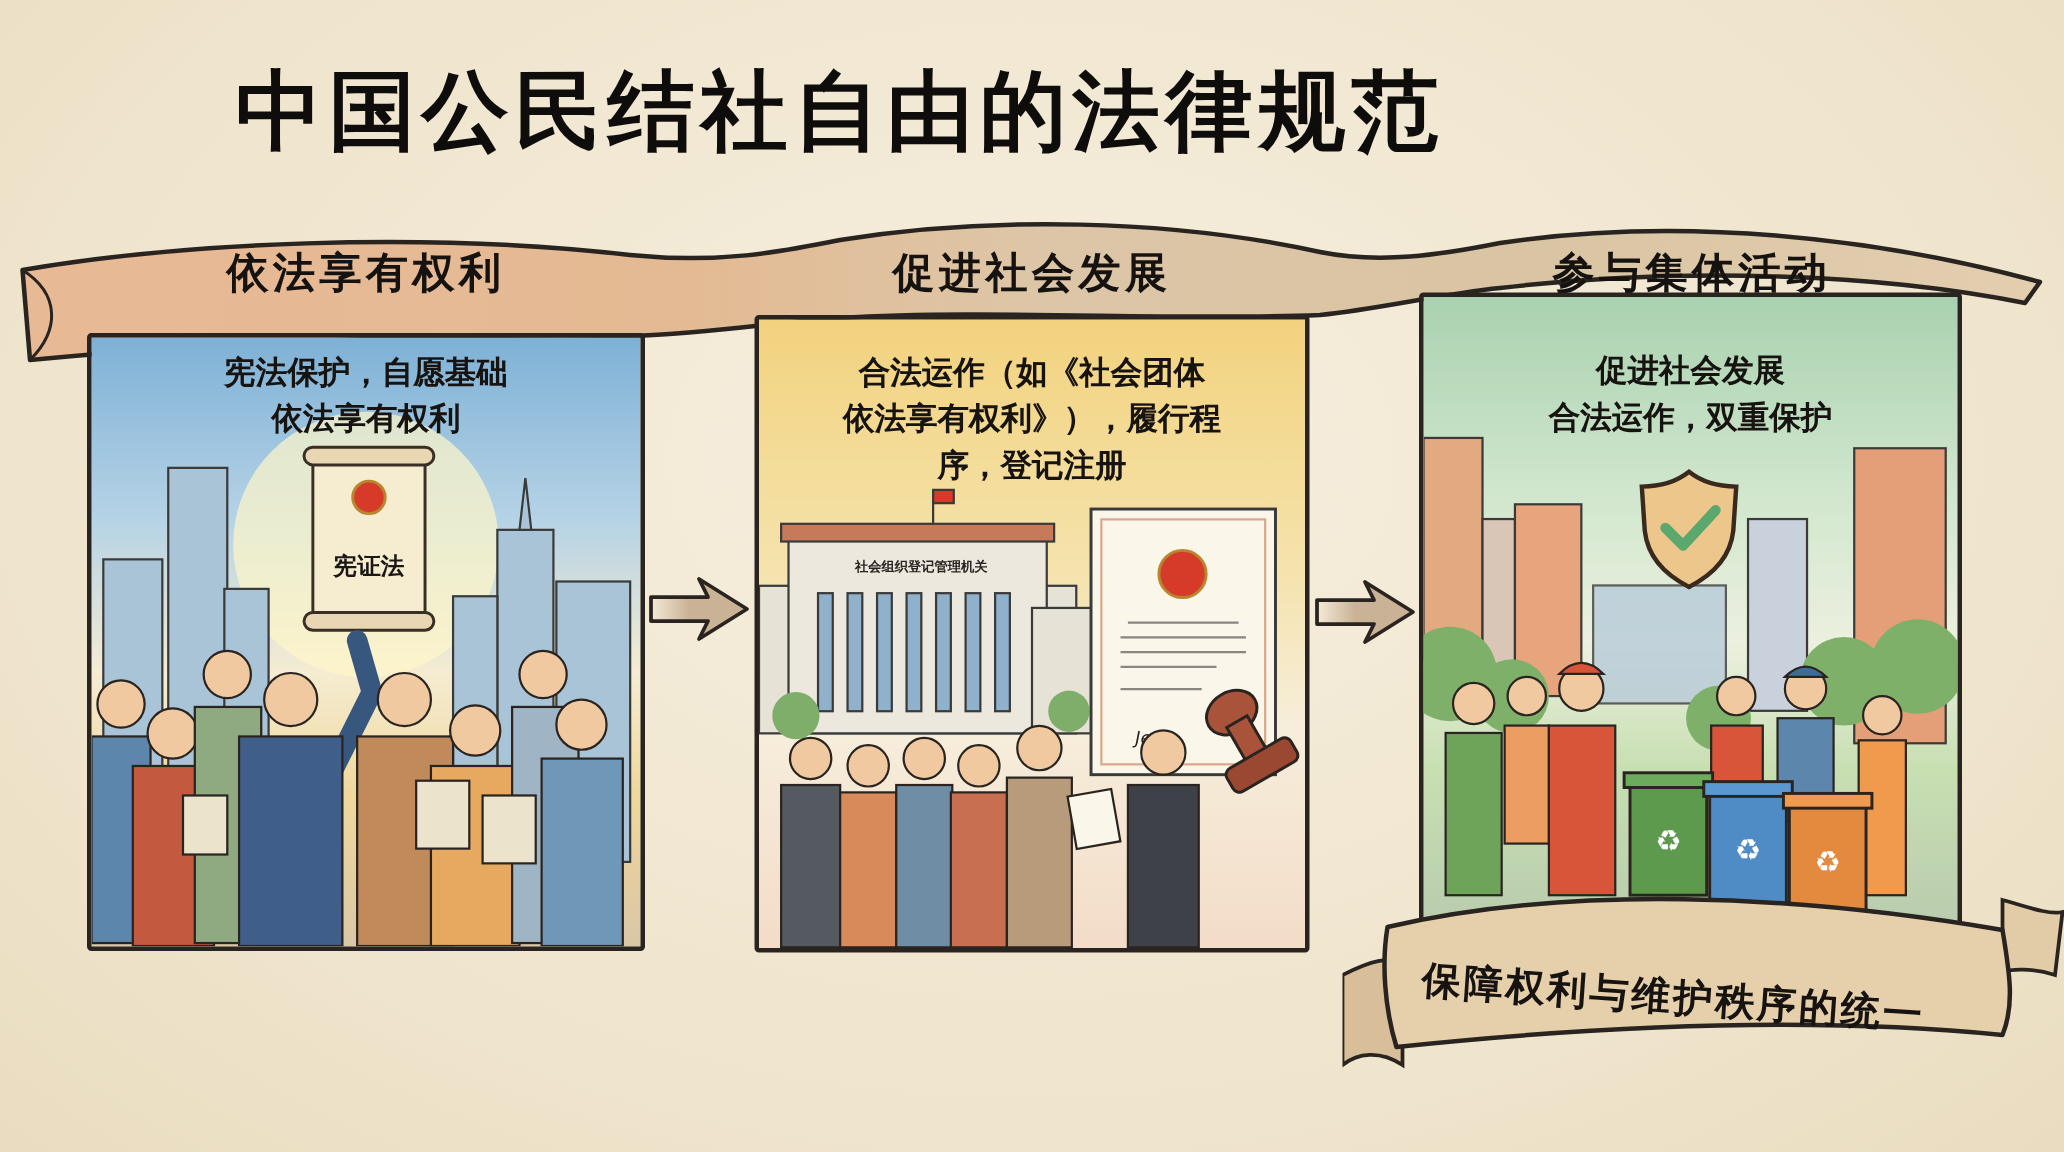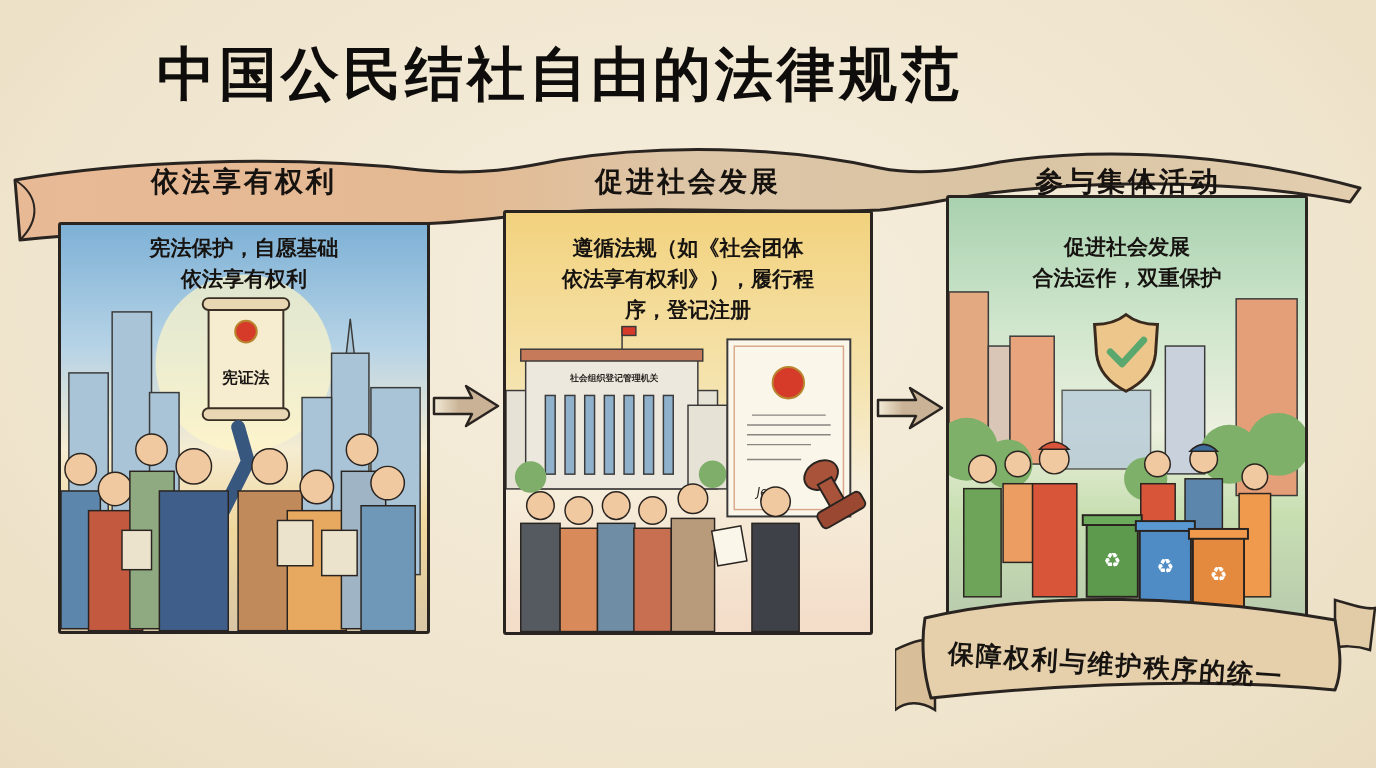--- a/index.html
+++ b/index.html
@@ -188,21 +188,21 @@
       <rect x="168" y="310" width="44" height="115" fill="#b89b7b"></rect>
         <circle cx="190" cy="290" r="15" fill="#f0c9a0"></circle>
       <rect x="250" y="315" width="48" height="110" fill="#3e4248"></rect>
         <circle cx="274" cy="293" r="15" fill="#f0c9a0"></circle>
       <g>
           <rect x="212" y="320" width="30" height="36" fill="#fbf6ea" transform="rotate(-10 227 338)"></rect>
         </g>
     </g>
   </svg>
   <div class="caption" style="top:20px;">
-    <div>遵循法规（如《社会团体</div>
+    <div>合法运作（如《社会团体</div>
     <div>依法享有权利》），履行程</div>
     <div>序，登记注册</div>
   </div>
 </div>
 
 <svg class="arrow" style="left:876px; top:386px;" viewBox="0 0 70 44">
   <path d="M2,14 L40,14 L34,2 L66,22 L34,42 L40,30 L2,30 Z" fill="url(#ag)" stroke="#2a2420" stroke-width="2.5" stroke-linejoin="round"></path>
 </svg>
 
 <div class="panel p3">

